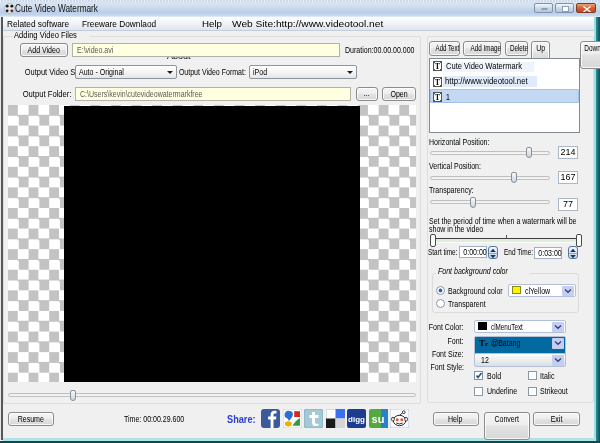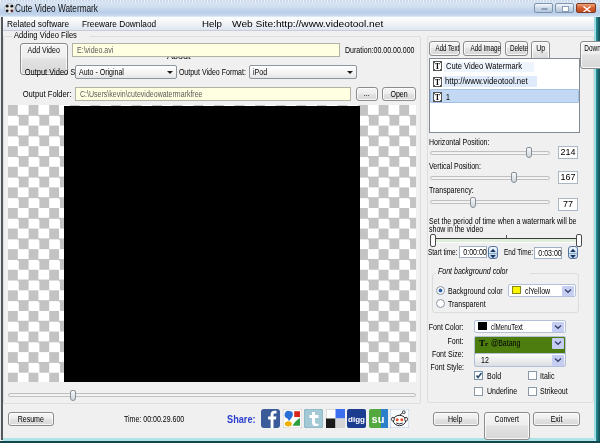--- a/index.html
+++ b/index.html
@@ -58,21 +58,21 @@
 <div class="a" style="left:7px;top:17px;height:14px;line-height:14px;"><span class="m">Related software</span></div>
 <div class="a" style="left:82px;top:17px;height:14px;line-height:14px;"><span class="m">Freeware Downlaod</span></div>
 <div class="a" style="left:167px;top:17px;height:14px;line-height:14px;"><span class="m" style="transform:scaleX(1);margin-top:32px;">About</span></div>
 <div class="a" style="left:202px;top:17px;height:14px;line-height:14px;"><span class="m" style="transform:scaleX(1.08);">Help</span></div>
 <div class="a" style="left:232px;top:17px;height:14px;line-height:14px;font-size:9.5px;"><span class="m" style="transform:scaleX(1.07);">Web Site:http://www.videotool.net</span></div>
 
 <div class="a" style="left:3px;top:36px;width:418px;height:368px;border:1px solid #dedede;border-radius:2px;"></div>
 <div class="a" style="left:426.5px;top:36px;width:167px;height:367px;border:1px solid #dedede;border-radius:2px;"></div>
 <div class="a" style="left:11.5px;top:31px;height:9px;line-height:9px;background:#f0f0f0;padding:0 2px;"><span class="t" style="transform:scaleX(.84);">Adding Video Files</span></div>
 
-<div class="a btn" style="left:20px;top:43px;width:48px;height:32px;line-height:12px;"><span class="tc">Add Video</span></div>
+<div class="a btn" style="left:20px;top:43px;width:48px;height:14px;line-height:12px;"><span class="tc">Add Video</span></div>
 <div class="a fld" style="left:72px;top:43px;width:268px;height:14px;line-height:12px;"><span class="t">E:\video.avi</span></div>
 <div class="a" style="left:345px;top:43px;height:14px;line-height:14px;"><span class="t">Duration:00.00.00.000</span></div>
 
 <div class="a lbl-r" style="left:12px;top:65px;width:72px;height:14px;line-height:14px;"><span class="tr" style="transform:scaleX(.83);">Output Video Size:</span></div>
 <div class="a combo" style="left:75px;top:65px;width:102px;height:14px;"><span class="t">Auto - Original</span><i class="arr"></i></div>
 <div class="a lbl-r" style="left:120px;top:65px;width:125.5px;height:14px;line-height:14px;"><span class="tr">Output Video Format:</span></div>
 <div class="a combo" style="left:249px;top:65px;width:108px;height:14px;"><span class="t">iPod</span><i class="arr"></i></div>
 
 <div class="a lbl-r" style="left:0px;top:87px;width:72px;height:14px;line-height:14px;"><span class="tr" style="transform:scaleX(.85);">Output Folder:</span></div>
 <div class="a fld" style="left:75px;top:87px;width:276px;height:14px;line-height:12px;"><span class="t">C:\Users\kevin\cutevideowatermarkfree</span></div>
@@ -230,21 +230,21 @@
 <div class="a" style="left:474px;top:319.5px;width:92px;height:13.5px;background:#fff;border:1px solid #b2c0d8;border-radius:2px;">
   <div class="a" style="left:3px;top:1.5px;width:9px;height:8px;background:#000;"></div>
   <div class="a" style="left:16px;top:1px;line-height:10px;"><span class="t" style="transform:scaleX(.7);">clMenuText</span></div>
   <div class="a" style="right:1px;top:1px;width:12px;height:10.5px;background:#c6cdf3;border-radius:1px;">
     <svg width="12" height="10" viewBox="0 0 12 10">
         <path d="M3 3.5 L6 6.3 L9 3.5" stroke="#33406e" stroke-width="1.3" fill="none"></path>
       </svg>
   </div>
 </div>
 <div class="a lbl-r" style="left:405px;top:335px;width:59px;height:13px;line-height:13px;"><span class="tr">Font:</span></div>
-<div class="a" style="left:474px;top:336px;width:92px;height:22px;background:#4d7c0f;border:1px solid #b2c0d8;border-radius:2px;">
+<div class="a" style="left:474px;top:336px;width:92px;height:22px;background:#0369a1;border:1px solid #b2c0d8;border-radius:2px;">
   <div class="a" style="left:4px;top:1px;line-height:10px;font-family:'Liberation Serif',serif;font-size:9px;font-weight:bold;">T<span style="font-size:7px;">r</span></div>
   <div class="a" style="left:16px;top:1px;line-height:10px;"><span class="t">@Batang</span></div>
   <div class="a" style="right:1px;top:1px;width:12px;height:10.5px;background:#c6cdf3;border-radius:1px;">
     <svg width="12" height="10" viewBox="0 0 12 10">
         <path d="M3 3.5 L6 6.3 L9 3.5" stroke="#33406e" stroke-width="1.3" fill="none"></path>
       </svg>
   </div>
 </div>
 <div class="a lbl-r" style="left:405px;top:348px;width:59px;height:13px;line-height:13px;"><span class="tr">Font Size:</span></div>
 <div class="a" style="left:474px;top:352.5px;width:92px;height:14px;background:linear-gradient(#fdfdfd,#dcdee2);border:1px solid #b2c0d8;border-radius:2px;">

